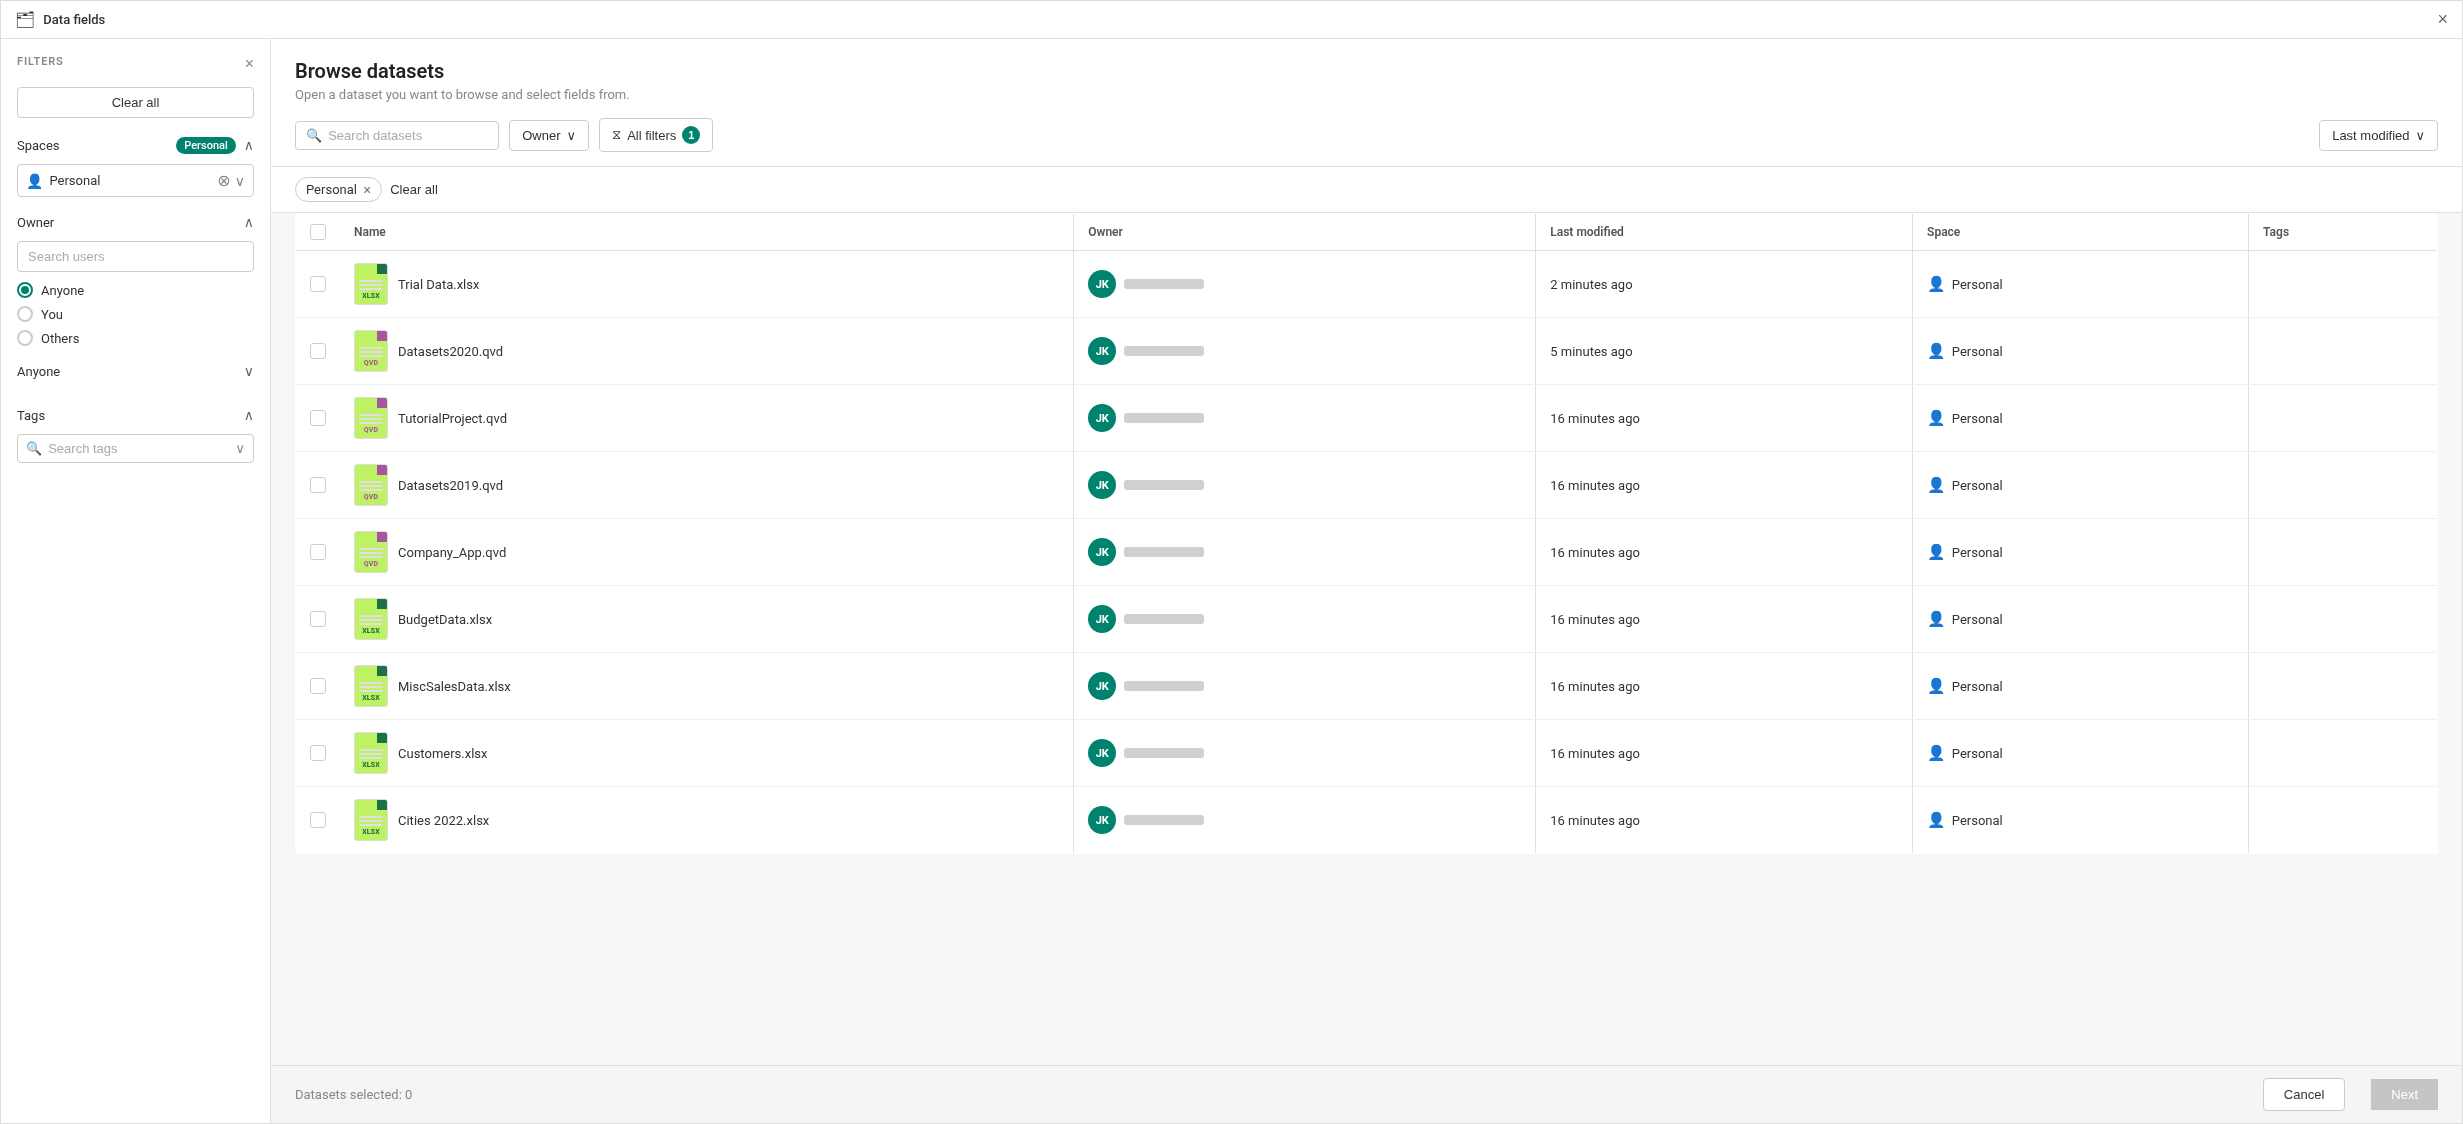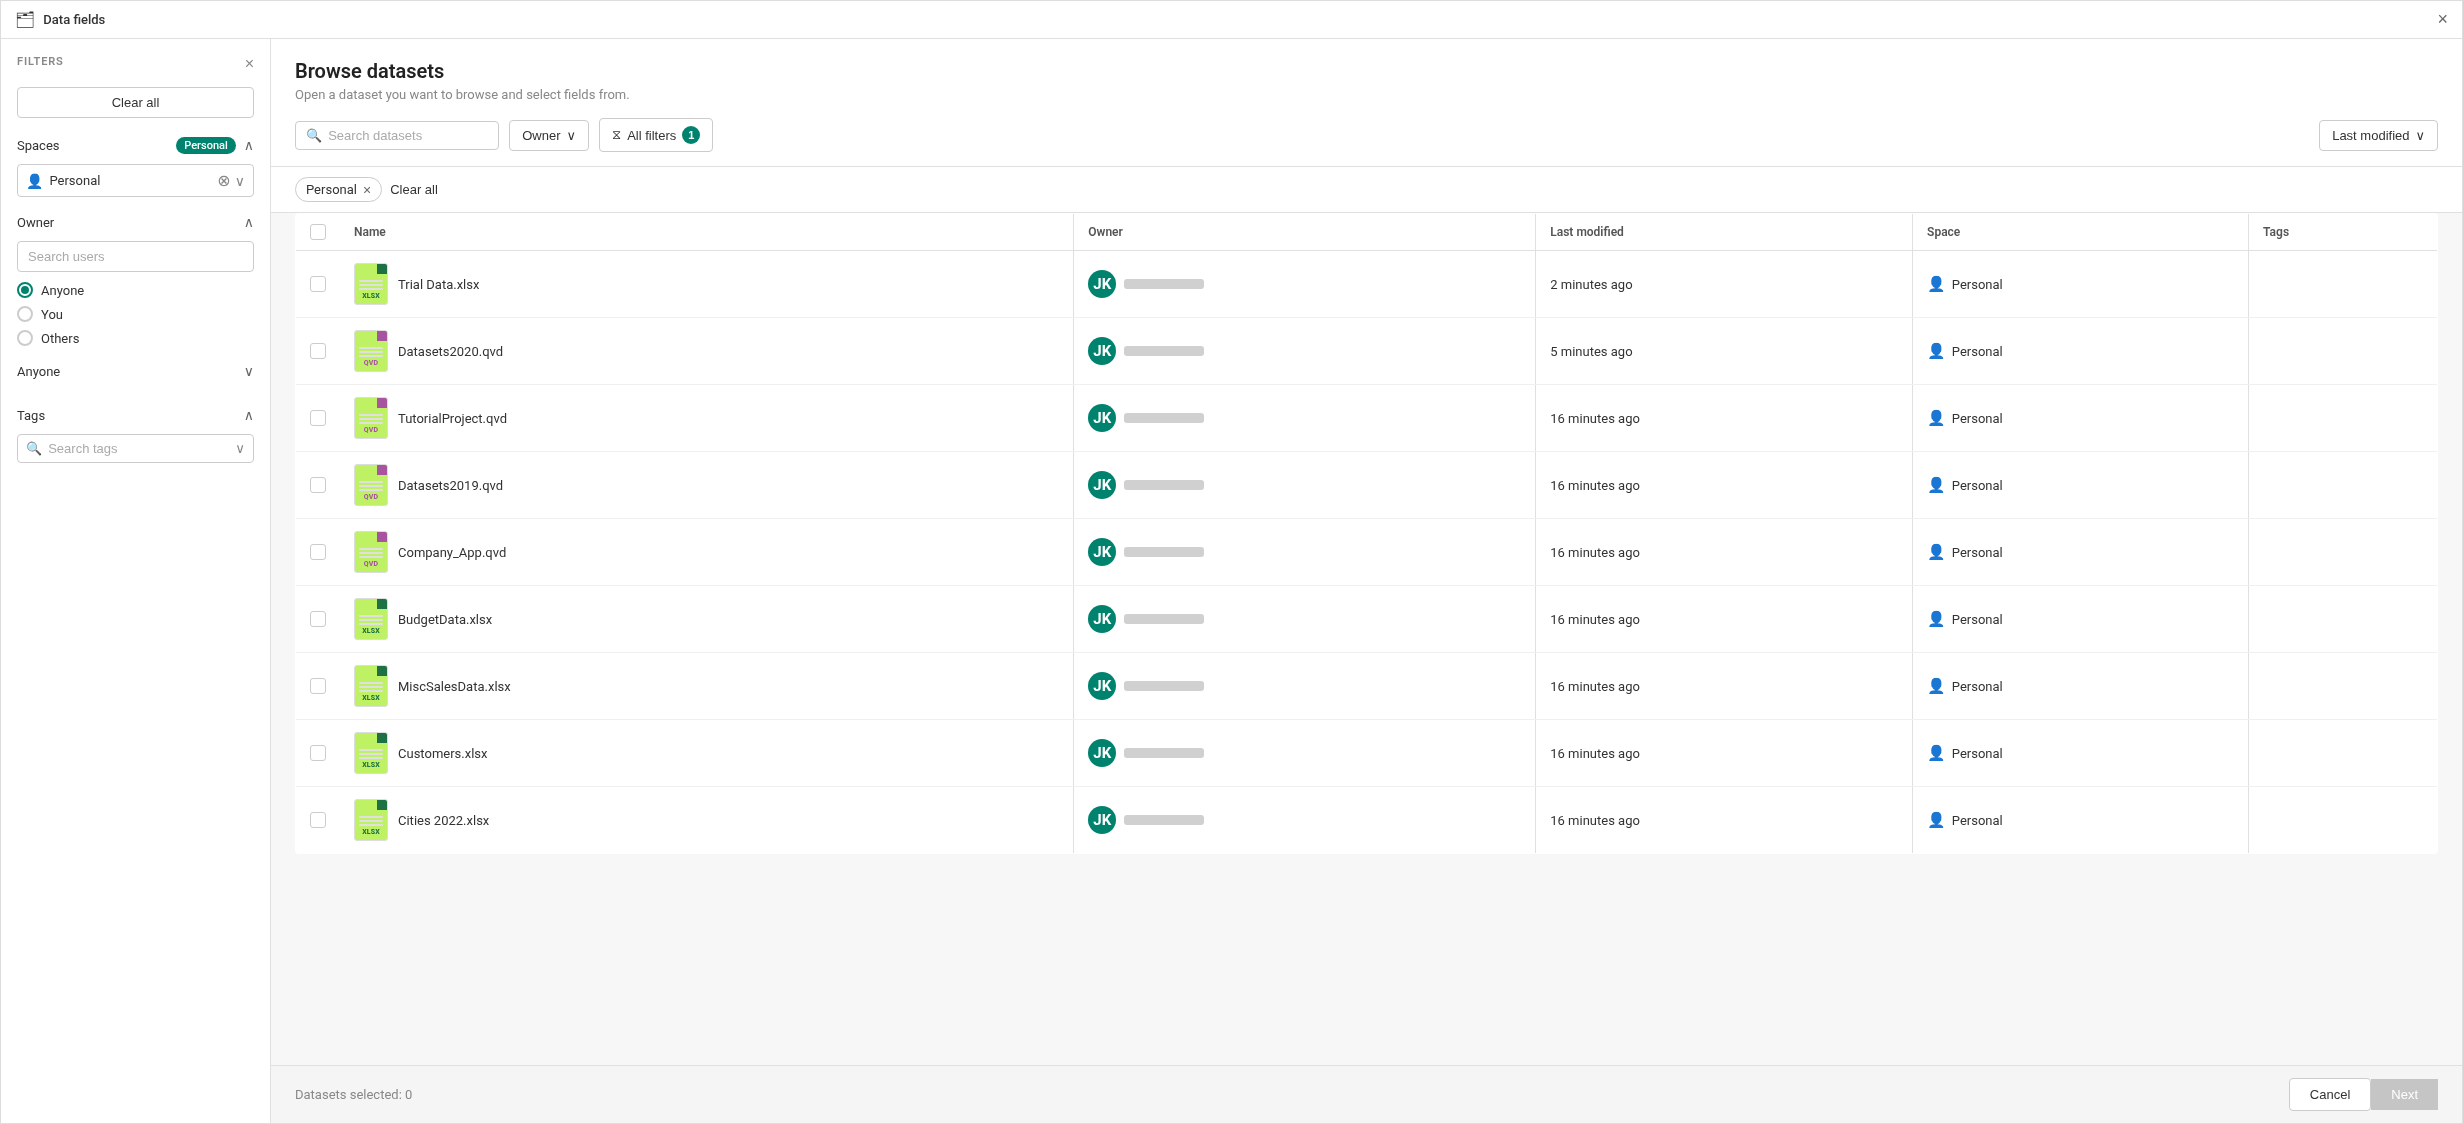--- a/index.html
+++ b/index.html
@@ -101,28 +101,28 @@
     .file-icon { width: 34px; height: 42px; border: 1px solid #ddd; border-radius: 3px; display: flex; flex-direction: column; align-items: center; justify-content: flex-end; padding-bottom: 4px; font-size: 8px; font-weight: 700; position: relative; overflow: hidden; background: #bef264; }
     .file-icon .file-ext { font-size: 7px; font-weight: 800; letter-spacing: 0.02em; }
     .file-icon-xlsx .file-ext { color: #1e7145; }
     .file-icon-qvd .file-ext { color: #a855a0; }
     .file-icon-corner { position: absolute; top: 0; right: 0; width: 10px; height: 10px; }
     .file-icon-xlsx .file-icon-corner { background: #1e7145; }
     .file-icon-qvd .file-icon-corner { background: #a855a0; }
     .file-icon-lines { display: flex; flex-direction: column; gap: 2px; padding: 4px 4px 2px; width: 100%; }
     .file-icon-line { height: 2px; background: #e0e0e0; border-radius: 1px; }
 
-    .owner-avatar { width: 28px; height: 28px; border-radius: 50%; background: #00836e; color: #fff; font-size: 15px; font-weight: 700; display: flex; align-items: center; justify-content: center; }
+    .owner-avatar { width: 28px; height: 28px; border-radius: 50%; background: #00836e; color: #fff; font-size: 11px; font-weight: 700; display: flex; align-items: center; justify-content: center; }
     .owner-name-blur { display: inline-block; width: 80px; height: 10px; background: #d0d0d0; border-radius: 3px; margin-left: 8px; vertical-align: middle; }
 
     .space-cell { display: flex; align-items: center; gap: 6px; }
     .space-person-icon { color: #888; font-size: 15px; }
 
     
-    .footer { display: flex; justify-content: flex-end; align-items: center; gap: 0; padding: 12px 24px; background: #f5f5f5; border-top: 1px solid #e0e0e0; }
+    .footer { display: flex; justify-content: flex-end; align-items: center; gap: 26px; padding: 12px 24px; background: #f5f5f5; border-top: 1px solid #e0e0e0; }
     .datasets-selected-text { font-size: 13px; color: #888; margin-right: auto; }
     .cancel-btn { padding: 8px 20px; border: 1px solid #ccc; border-radius: 4px; background: #fff; cursor: pointer; font-size: 13px; color: #333; }
     .next-btn { padding: 8px 20px; border: none; border-radius: 0; background: #c5c5c5; cursor: not-allowed; font-size: 13px; color: #fff; font-weight: 500; }
 
     .divider-col { border-left: 1px solid #e0e0e0; }
   </style>
 </head>
 <body>
 
 <div class="app-container">

